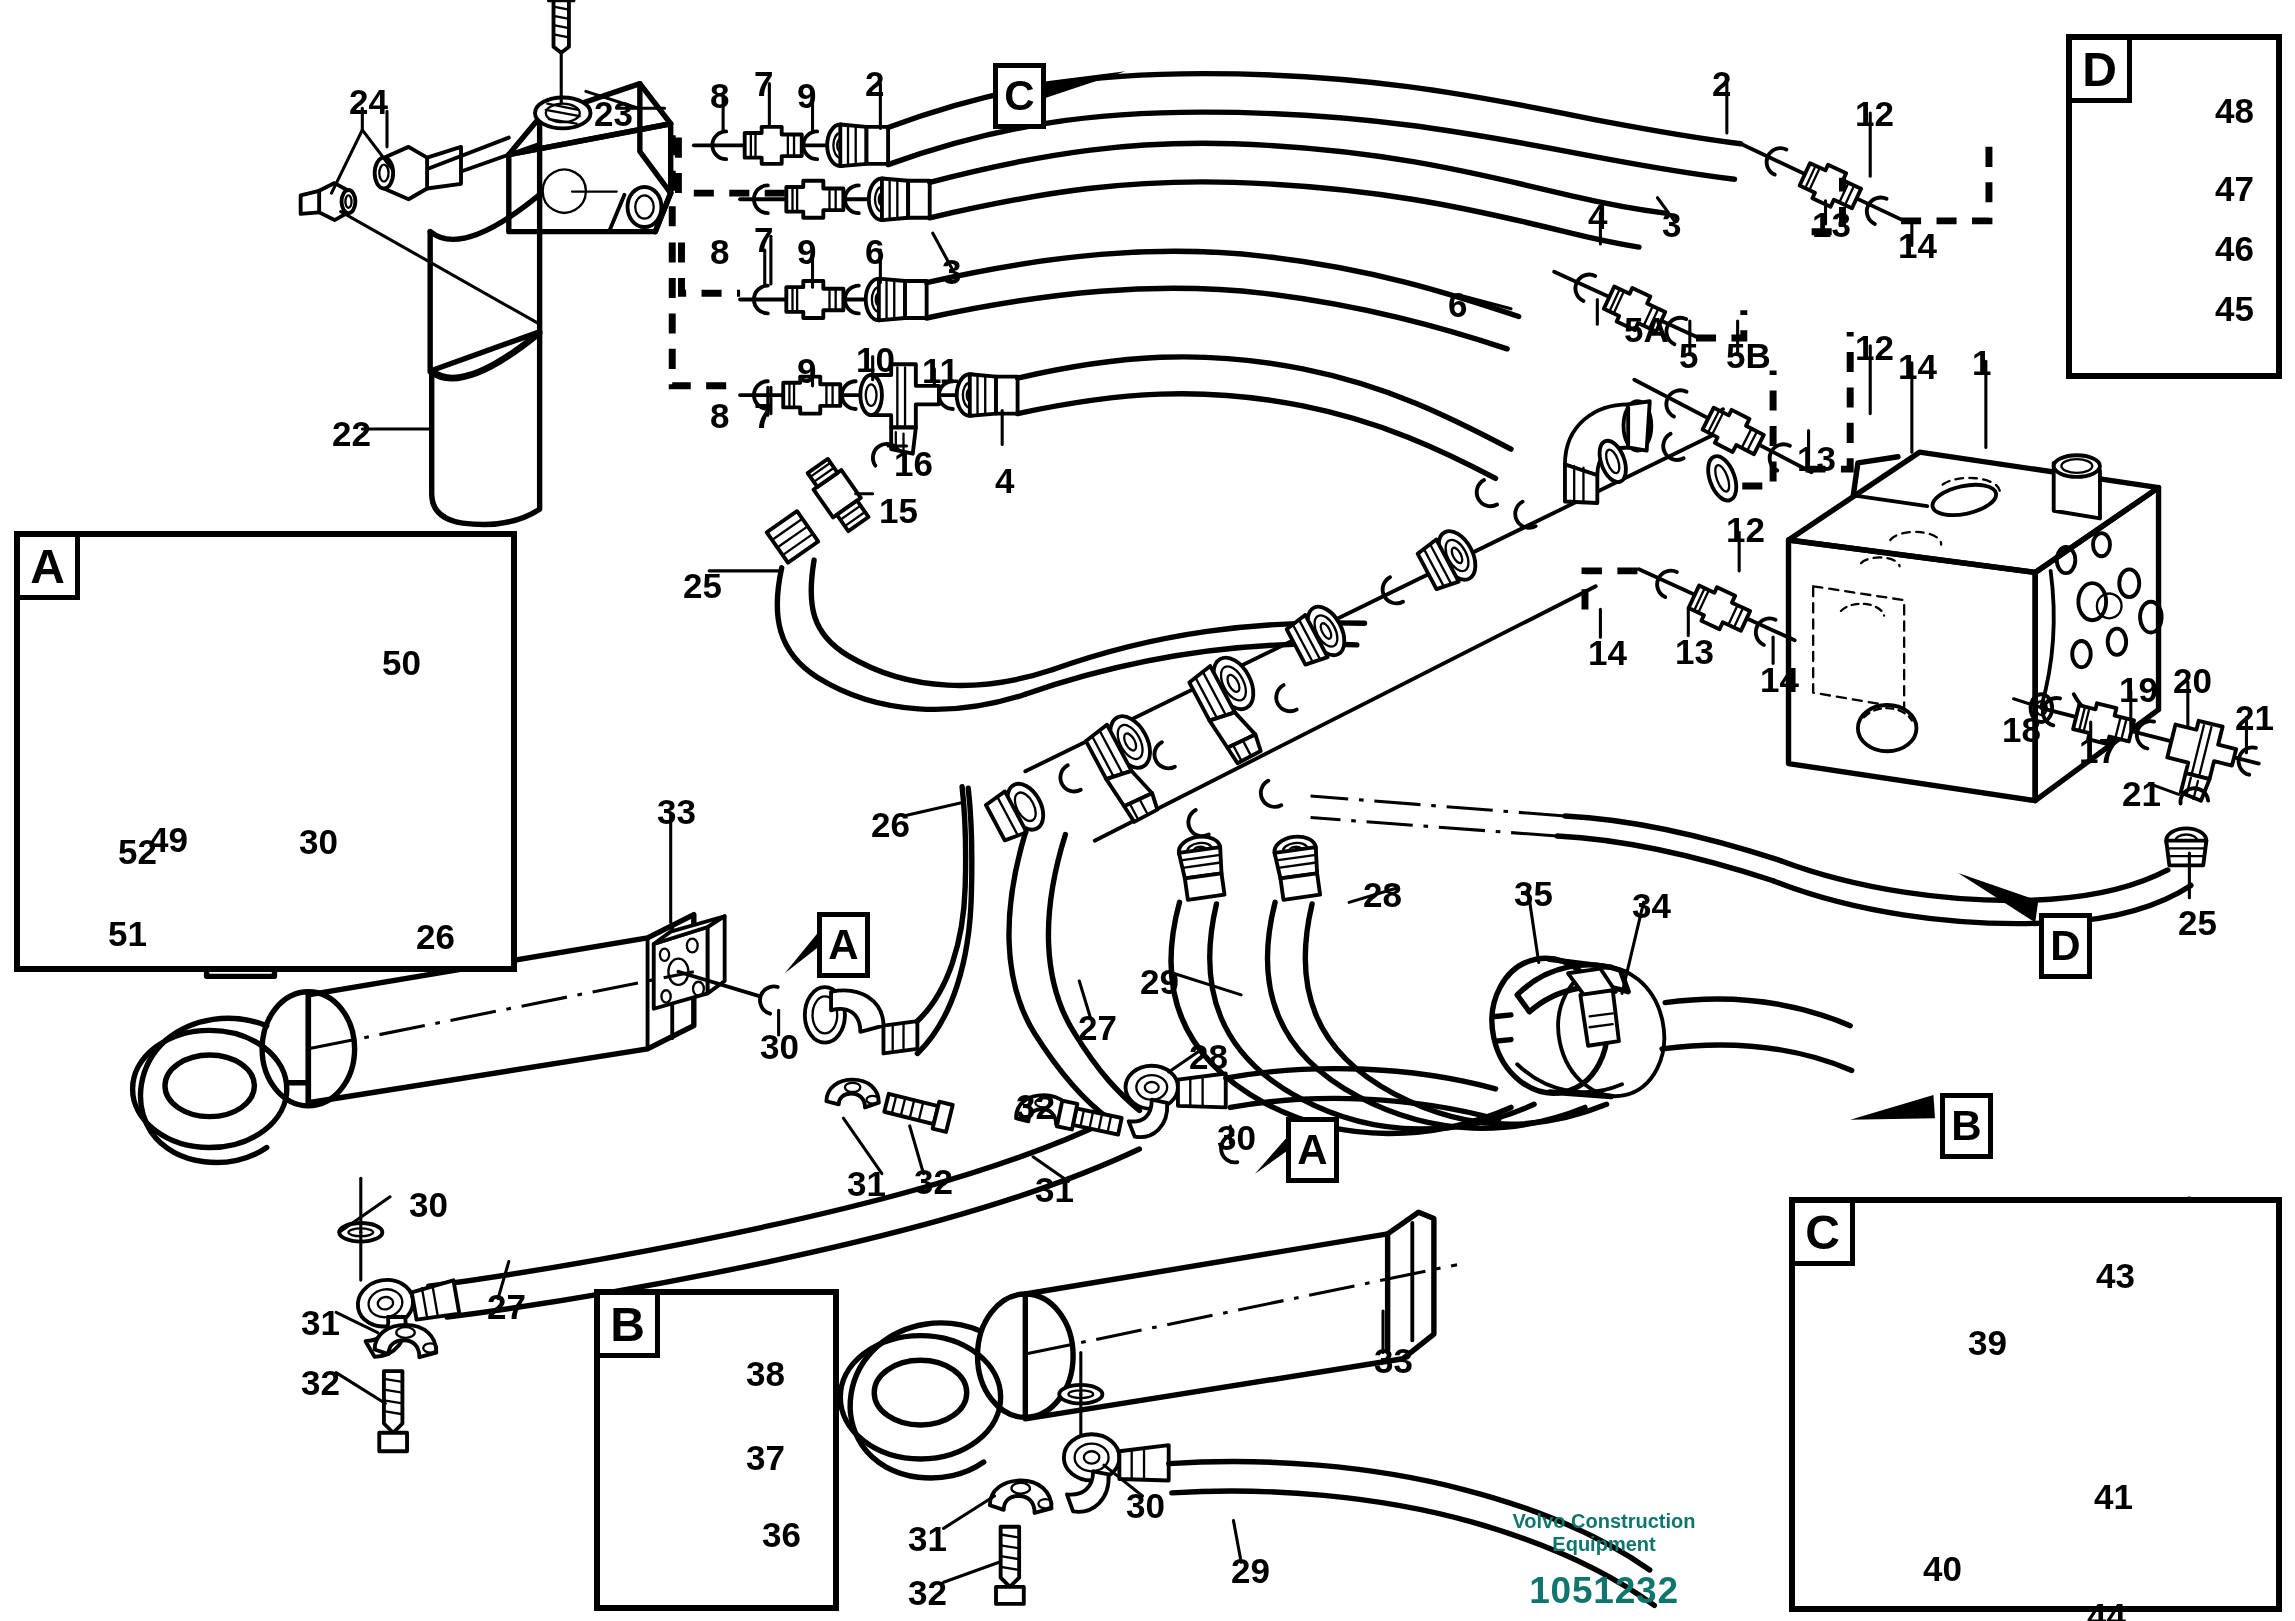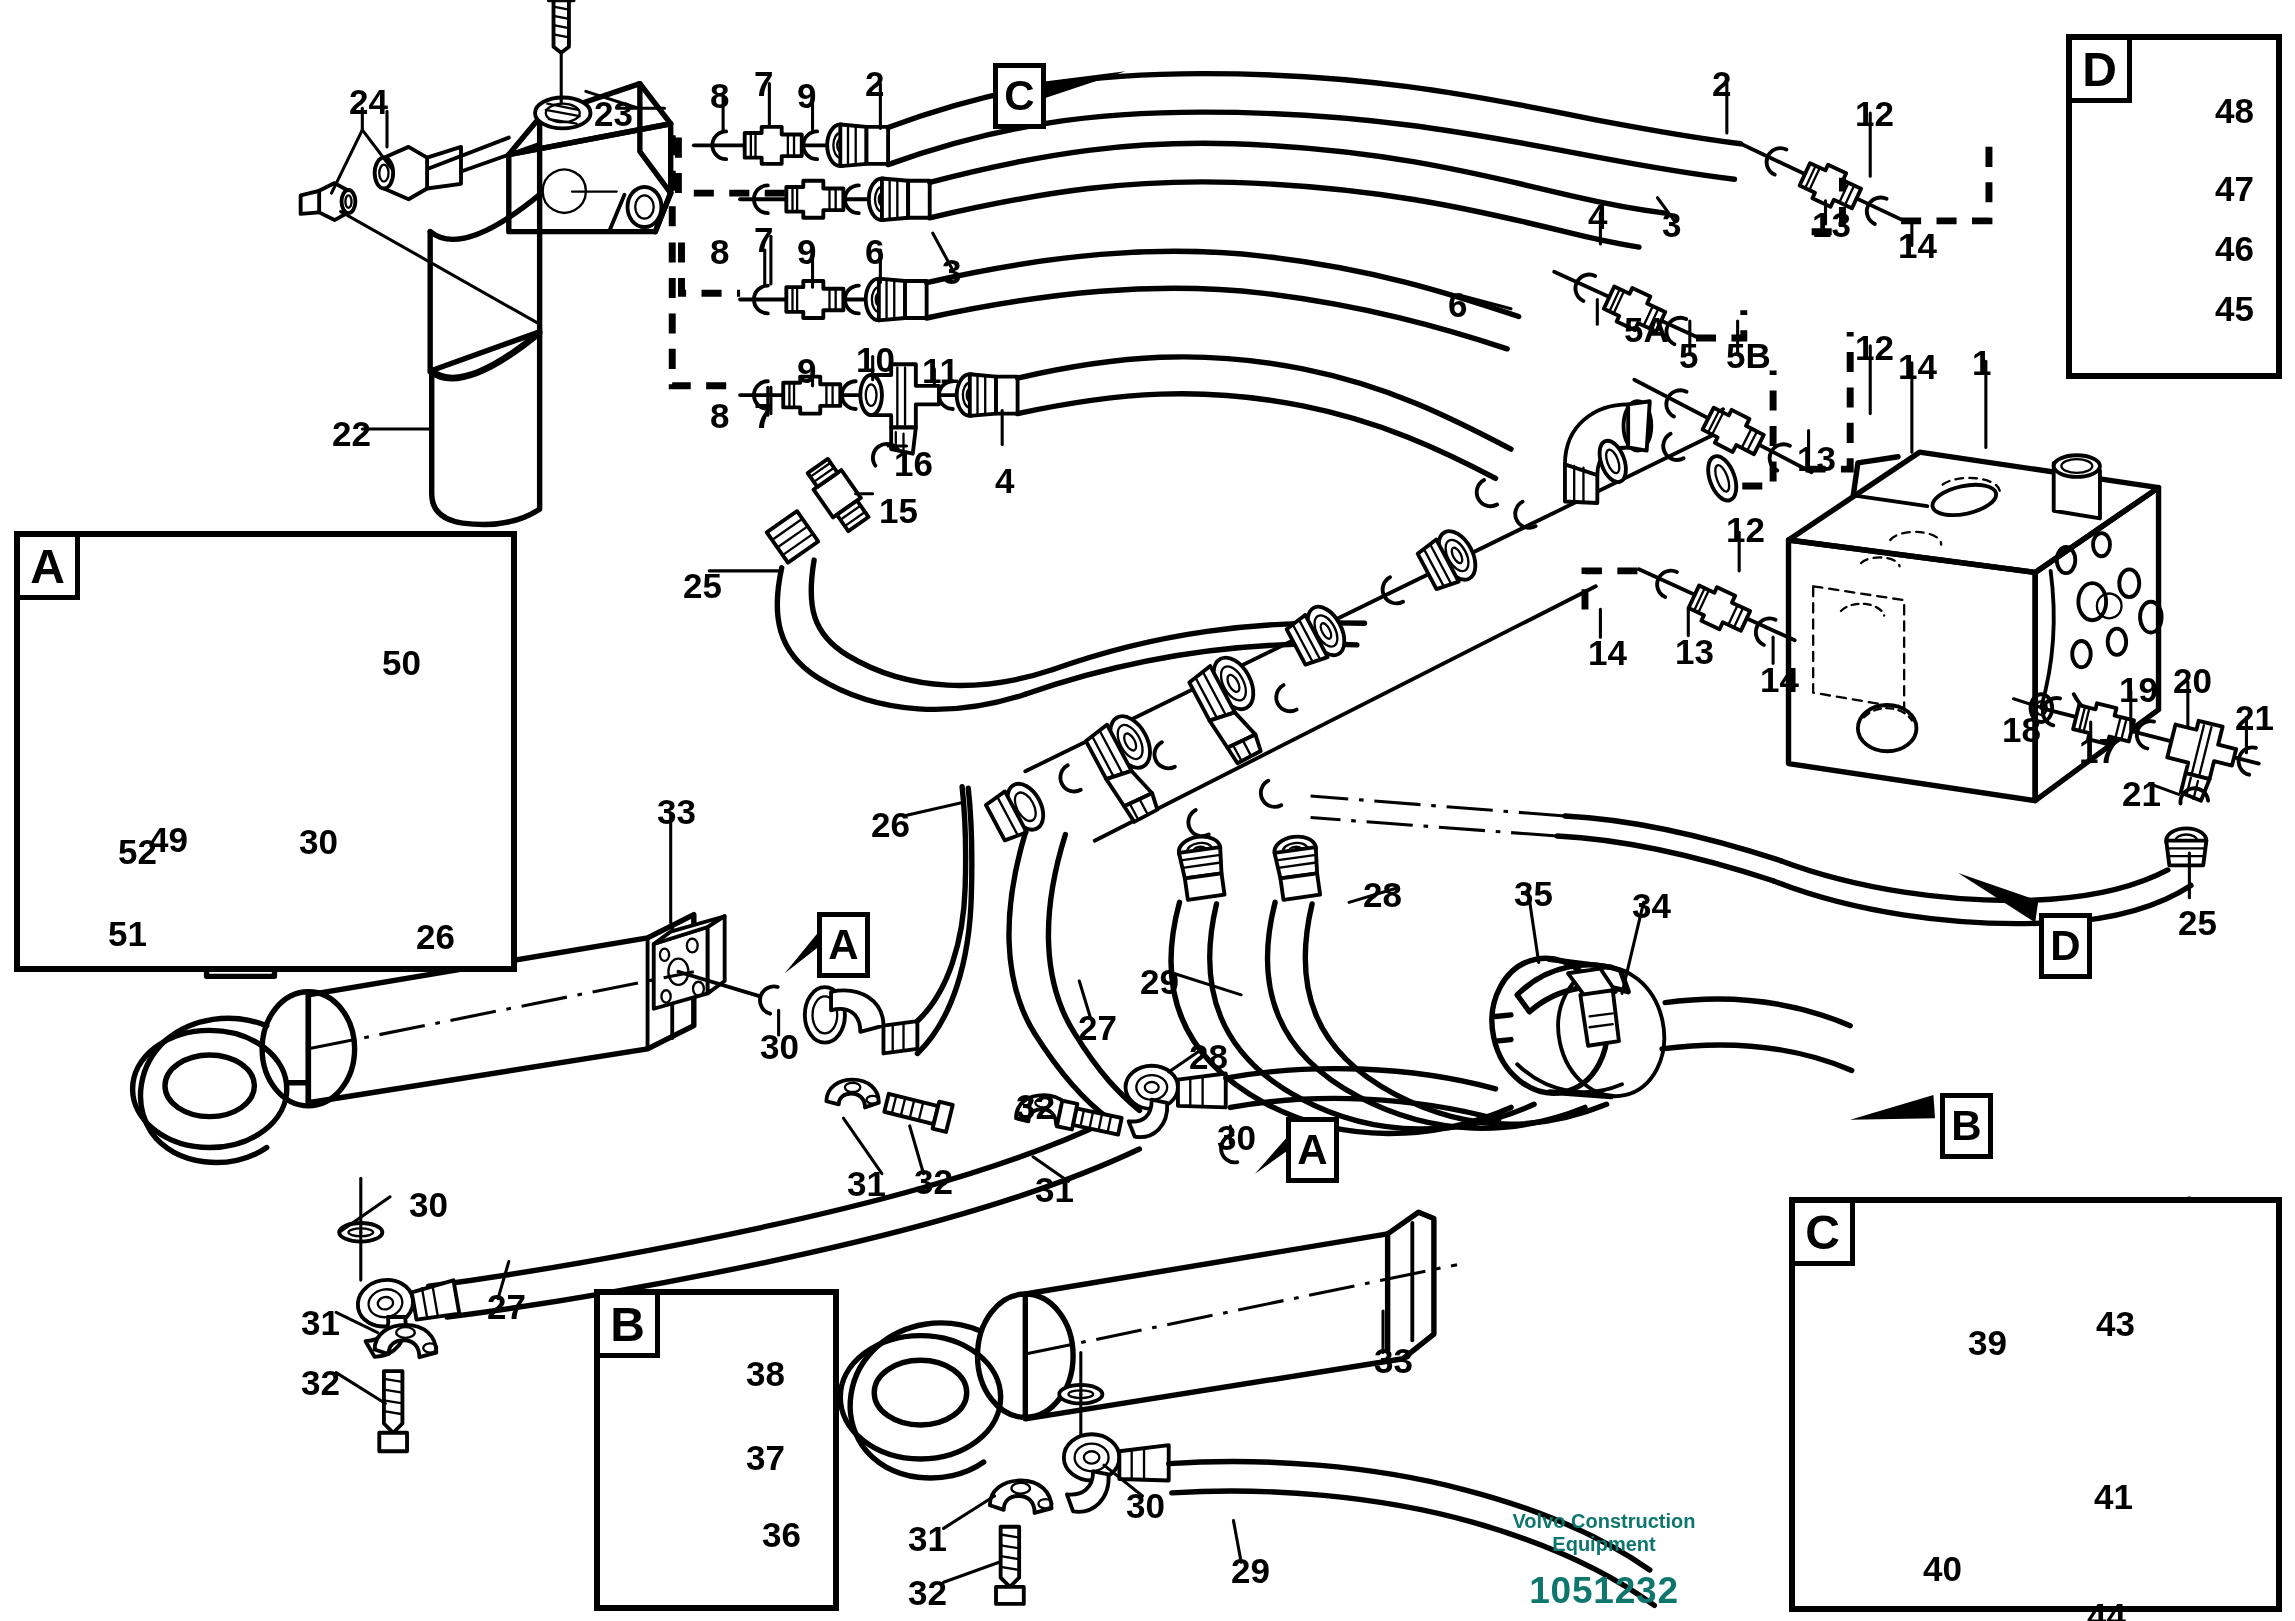--- a/index.html
+++ b/index.html
@@ -1049,21 +1049,21 @@
       <div class="lbl" style="left: 1231px; top: 1553px;">29</div>
       <div class="lbl" style="left: 382px; top: 625px; margin-top: 20px;">50</div>
       <div class="lbl" style="left: 99px; top: 834px; margin-left: 19px;">52</div>
       <div class="lbl" style="left: 149px; top: 822px;">49</div>
       <div class="lbl" style="left: 299px; top: 824px;">30</div>
       <div class="lbl" style="left: 108px; top: 916px;">51</div>
       <div class="lbl" style="left: 416px; top: 919px;">26</div>
       <div class="lbl" style="left: 746px; top: 1356px;">38</div>
       <div class="lbl" style="left: 746px; top: 1440px;">37</div>
       <div class="lbl" style="left: 762px; top: 1517px;">36</div>
-      <div class="lbl" style="left: 2096px; top: 1258px; margin-top: 48px;">43</div>
+      <div class="lbl" style="left: 2096px; top: 1258px;">43</div>
       <div class="lbl" style="left: 1968px; top: 1325px;">39</div>
       <div class="lbl" style="left: 2094px; top: 1479px;">41</div>
       <div class="lbl" style="left: 1923px; top: 1551px;">40</div>
       <div class="lbl" style="left: 2074px; top: 1650px;">42</div>
       <div class="lbl" style="left: 2087px; top: 1598px;">44</div>
       <div class="lbl" style="left: 2215px; top: 93px;">48</div>
       <div class="lbl" style="left: 2215px; top: 171px;">47</div>
       <div class="lbl" style="left: 2215px; top: 231px;">46</div>
       <div class="lbl" style="left: 2215px; top: 291px;">45</div>
     </div>

